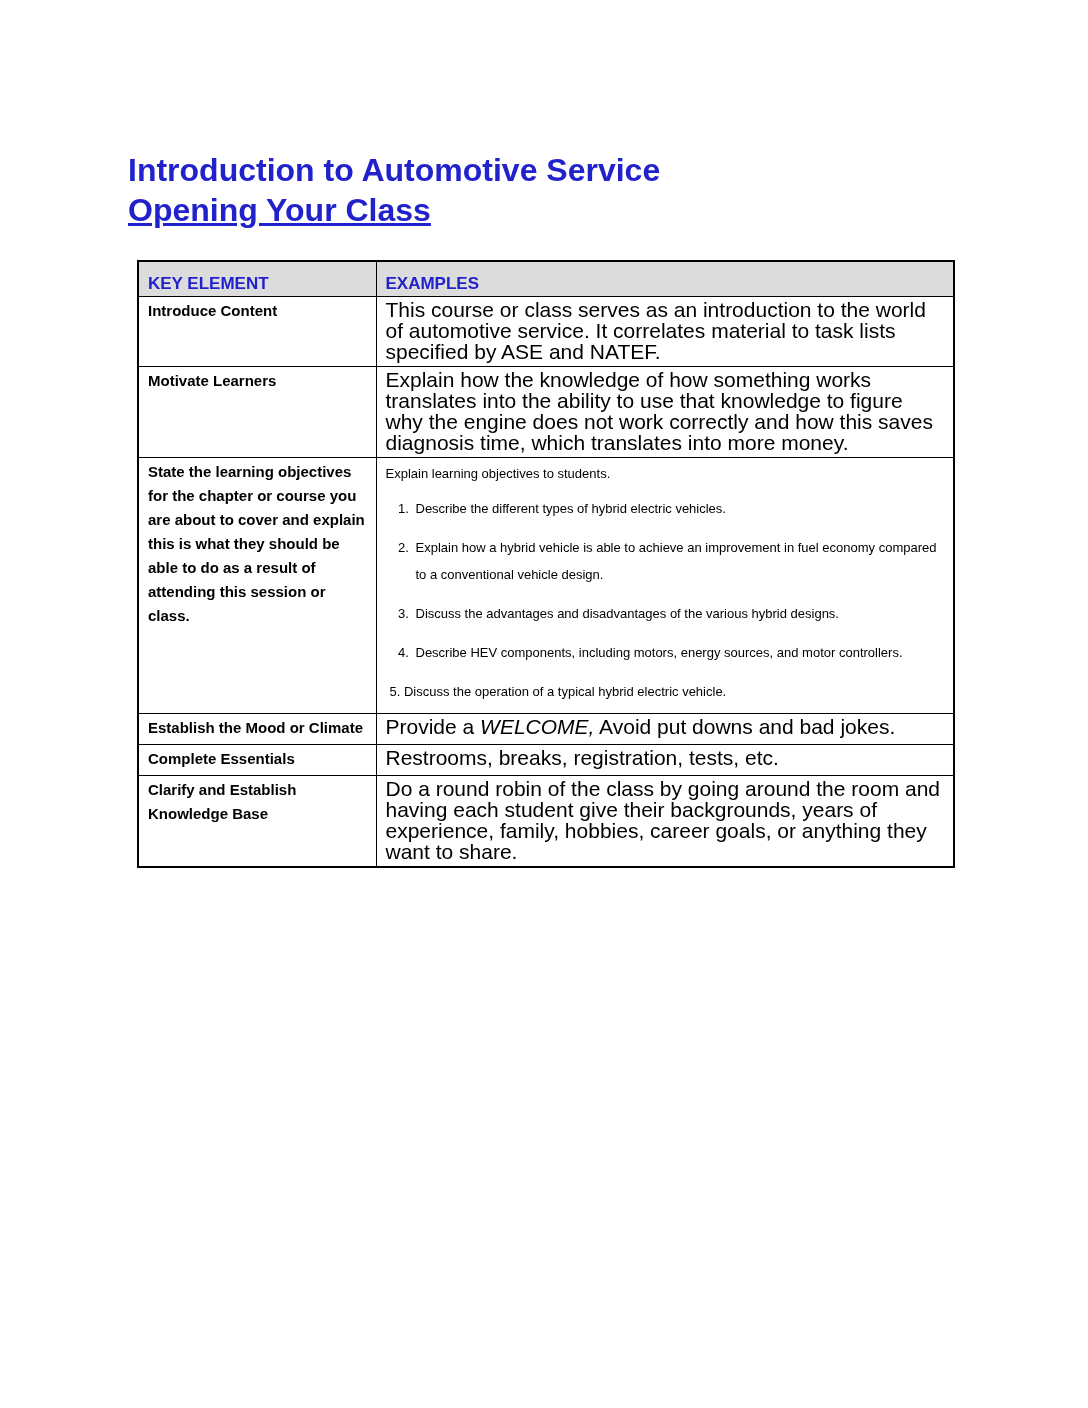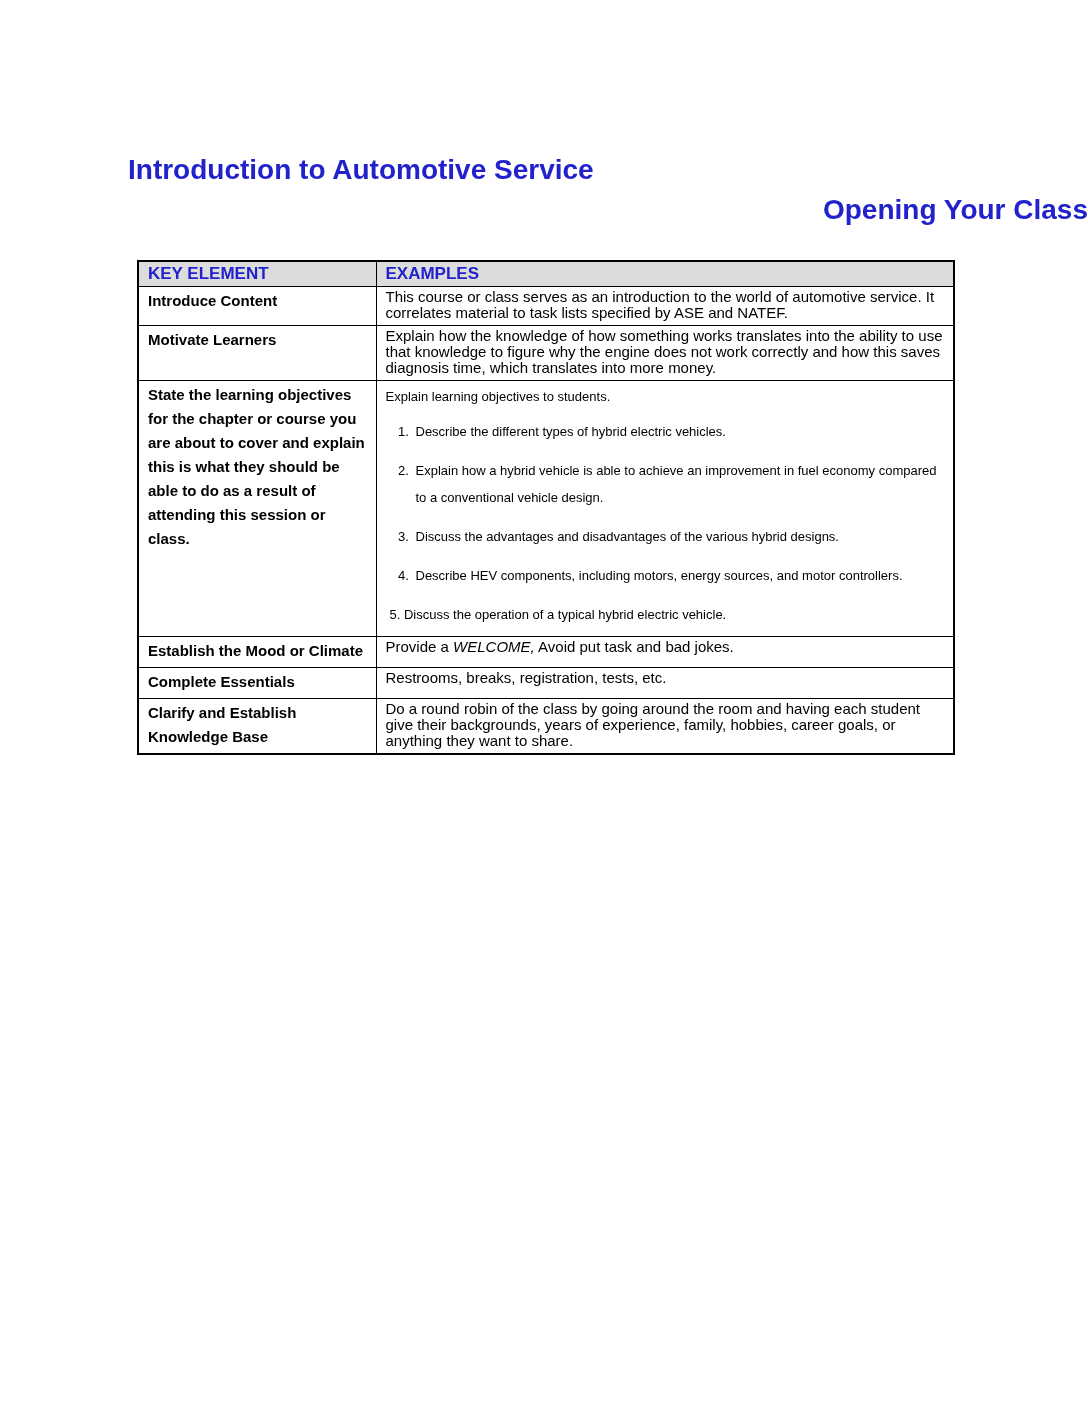--- a/index.html
+++ b/index.html
@@ -13,25 +13,25 @@
     min-height: 1408px;
     font-family: "Liberation Sans", sans-serif;
     color: #000000;
   }
   .page {
     padding: 150px 0 0 128px;
   }
   .doc-heading {
     color: #2222CC;
     font-weight: bold;
-    font-size: 28px;
+    font-size: 32px;
     line-height: 40px;
   }
   .doc-heading.underlined {
-    text-align: right;
+    text-decoration: underline;
   }
   table.key-table {
     border-collapse: collapse;
     width: 818px;
     margin-top: 30px;
     margin-left: 9px;
     border: 2px solid #000000;
   }
   table.key-table th,
   table.key-table td {
@@ -39,32 +39,32 @@
     vertical-align: top;
     padding: 2px 9px 4px 9px;
     text-align: left;
   }
   table.key-table th {
     background: #DCDCDC;
     color: #2222CC;
     font-weight: bold;
     font-size: 17px;
     line-height: 22px;
-    padding-top: 1px;
+    padding-top: 11px;
     padding-bottom: 1px;
   }
   td.key-cell {
     width: 238px;
     font-weight: bold;
     font-size: 15px;
     line-height: 24px;
   }
   td.example-cell {
-    font-size: 15px;
-    line-height: 16px;
+    font-size: 21px;
+    line-height: 21px;
   }
   td.example-cell-large {
     font-size: 13px;
     line-height: 27px;
     padding-top: 6px;
     padding-bottom: 10px;
   }
   .objectives-intro {
     margin: 0 0 8px 0;
   }
@@ -121,21 +121,21 @@
             <li>Discuss the advantages and disadvantages of the various hybrid designs.</li>
             <li>Describe HEV components, including motors, energy sources, and motor controllers.</li>
           </ol>
           <p class="objective-final">5. Discuss the operation of a typical hybrid electric vehicle.</p>
         </td>
       </tr>
 
       <tr>
         <td class="key-cell">Establish the Mood or Climate</td>
         <td class="example-cell">
-          <span>Provide a </span><span class="welcome-emphasis">WELCOME,</span><span> Avoid put task and bad jokes.</span>
+          <span>Provide a </span><span class="welcome-emphasis">WELCOME,</span><span> Avoid put downs and bad jokes.</span>
         </td>
       </tr>
 
       <tr>
         <td class="key-cell">Complete Essentials</td>
         <td class="example-cell">Restrooms, breaks, registration, tests, etc.</td>
       </tr>
 
       <tr>
         <td class="key-cell">Clarify and Establish Knowledge Base</td>

